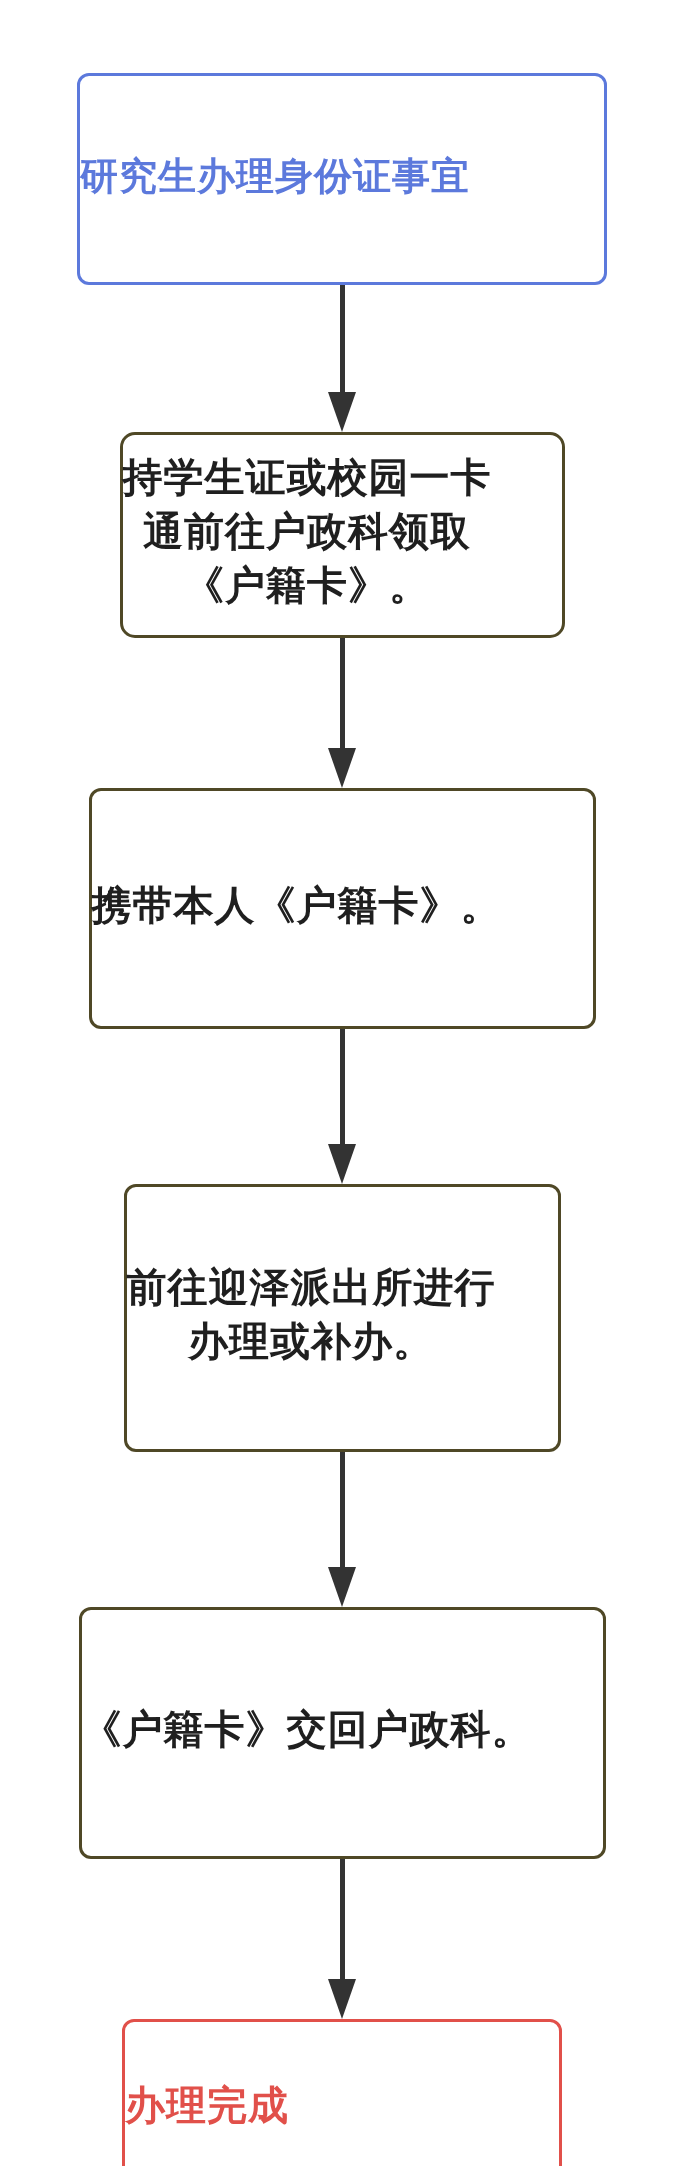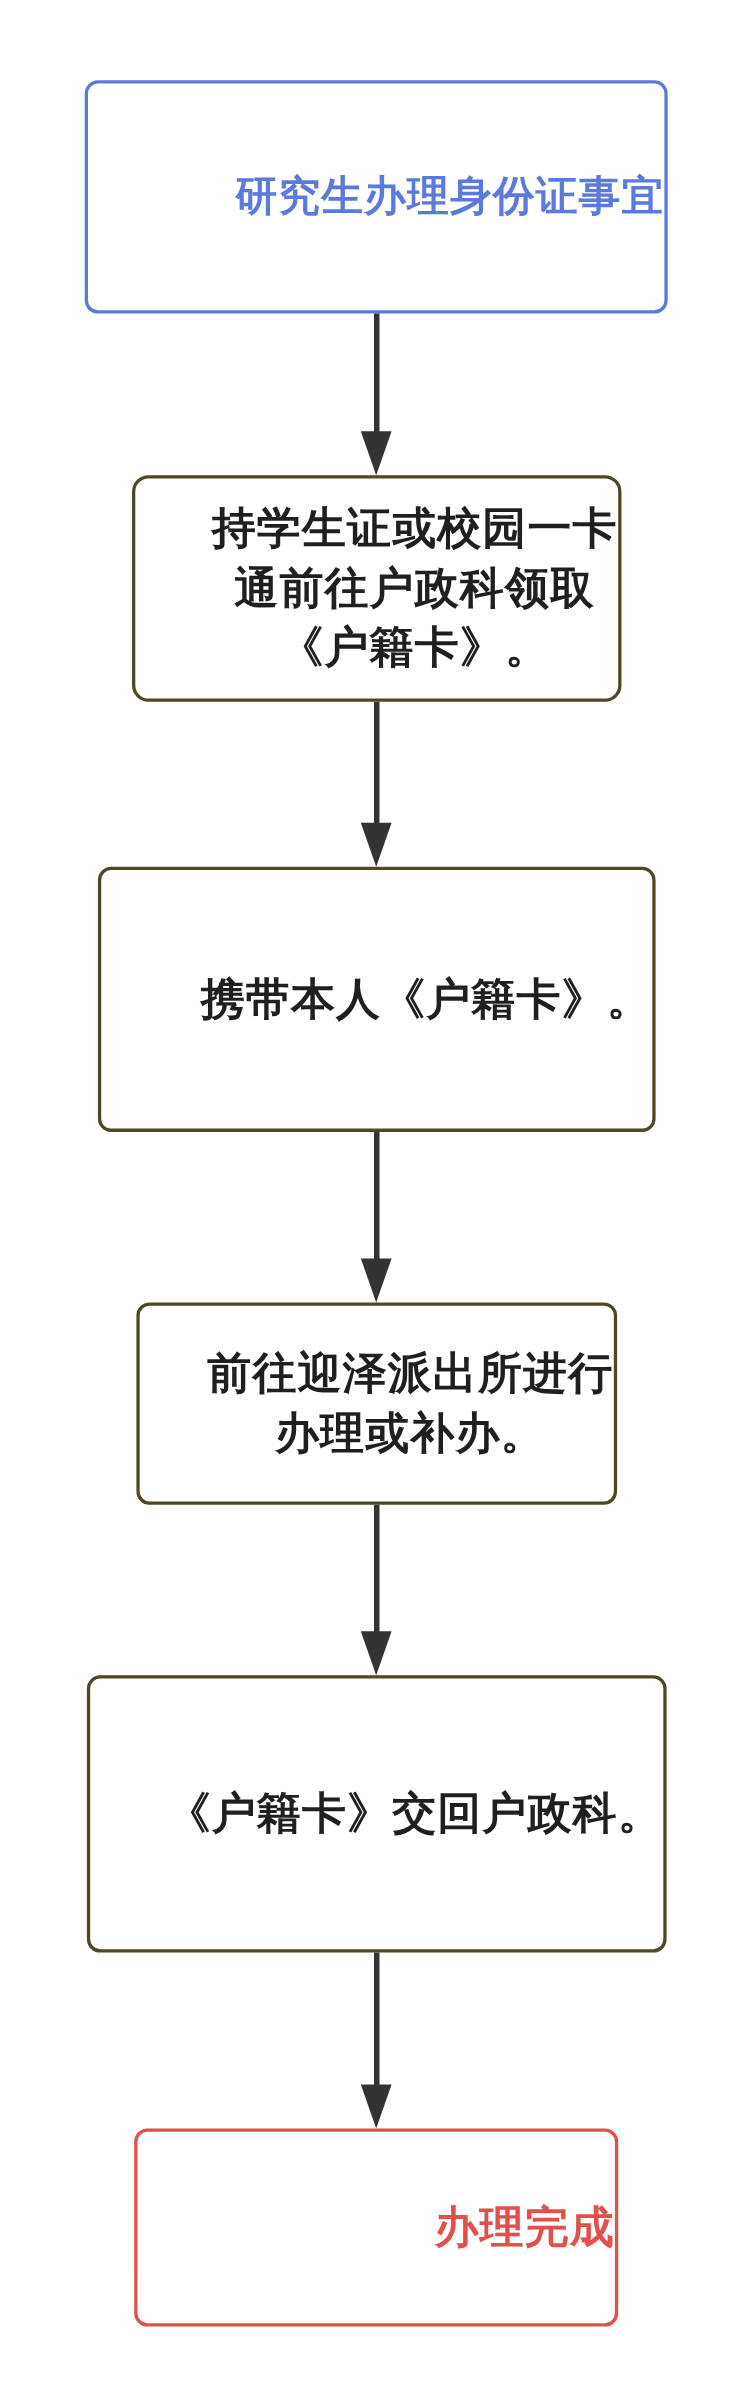--- a/index.html
+++ b/index.html
@@ -23,45 +23,46 @@
     background: var(--bg);
     display: flex;
     flex-direction: column;
     align-items: center;
     padding-top: 73px;
     overflow: hidden;
   }
   .node {
     display: flex;
     align-items: center;
-    justify-content: flex-end;
+    justify-content: flex-start;
     text-align: center;
     background: #ffffff;
     border: 3px solid var(--step-border);
     border-radius: 12px;
     flex: 0 0 auto;
+    font-family: Liberation Mono, monospace;
   }
   .node-label {
     display: block;
     white-space: pre-line;
     font-weight: 700;
     font-size: 40px;
     line-height: 54px;
     color: var(--step-text);
     letter-spacing: 1px;
   }
   .title-node {
     width: 530px;
     height: 212px;
     border-color: var(--title-accent);
   }
   .title-node .node-label { color: var(--title-accent); font-size: 38px; }
   .step-node-1 { width: 445px; height: 206px; border-radius: 15px; }
   .step-node-2 { width: 507px; height: 241px; }
-  .step-node-3 { width: 437px; height: 184px; }
+  .step-node-3 { width: 437px; height: 268px; }
   .step-node-4 { width: 527px; height: 252px; }
   .end-node {
     width: 440px;
     height: 180px;
     border-color: var(--end-accent);
   }
   .end-node .node-label { color: var(--end-accent); }
   .arrow {
     display: flex;
     flex-direction: column;

